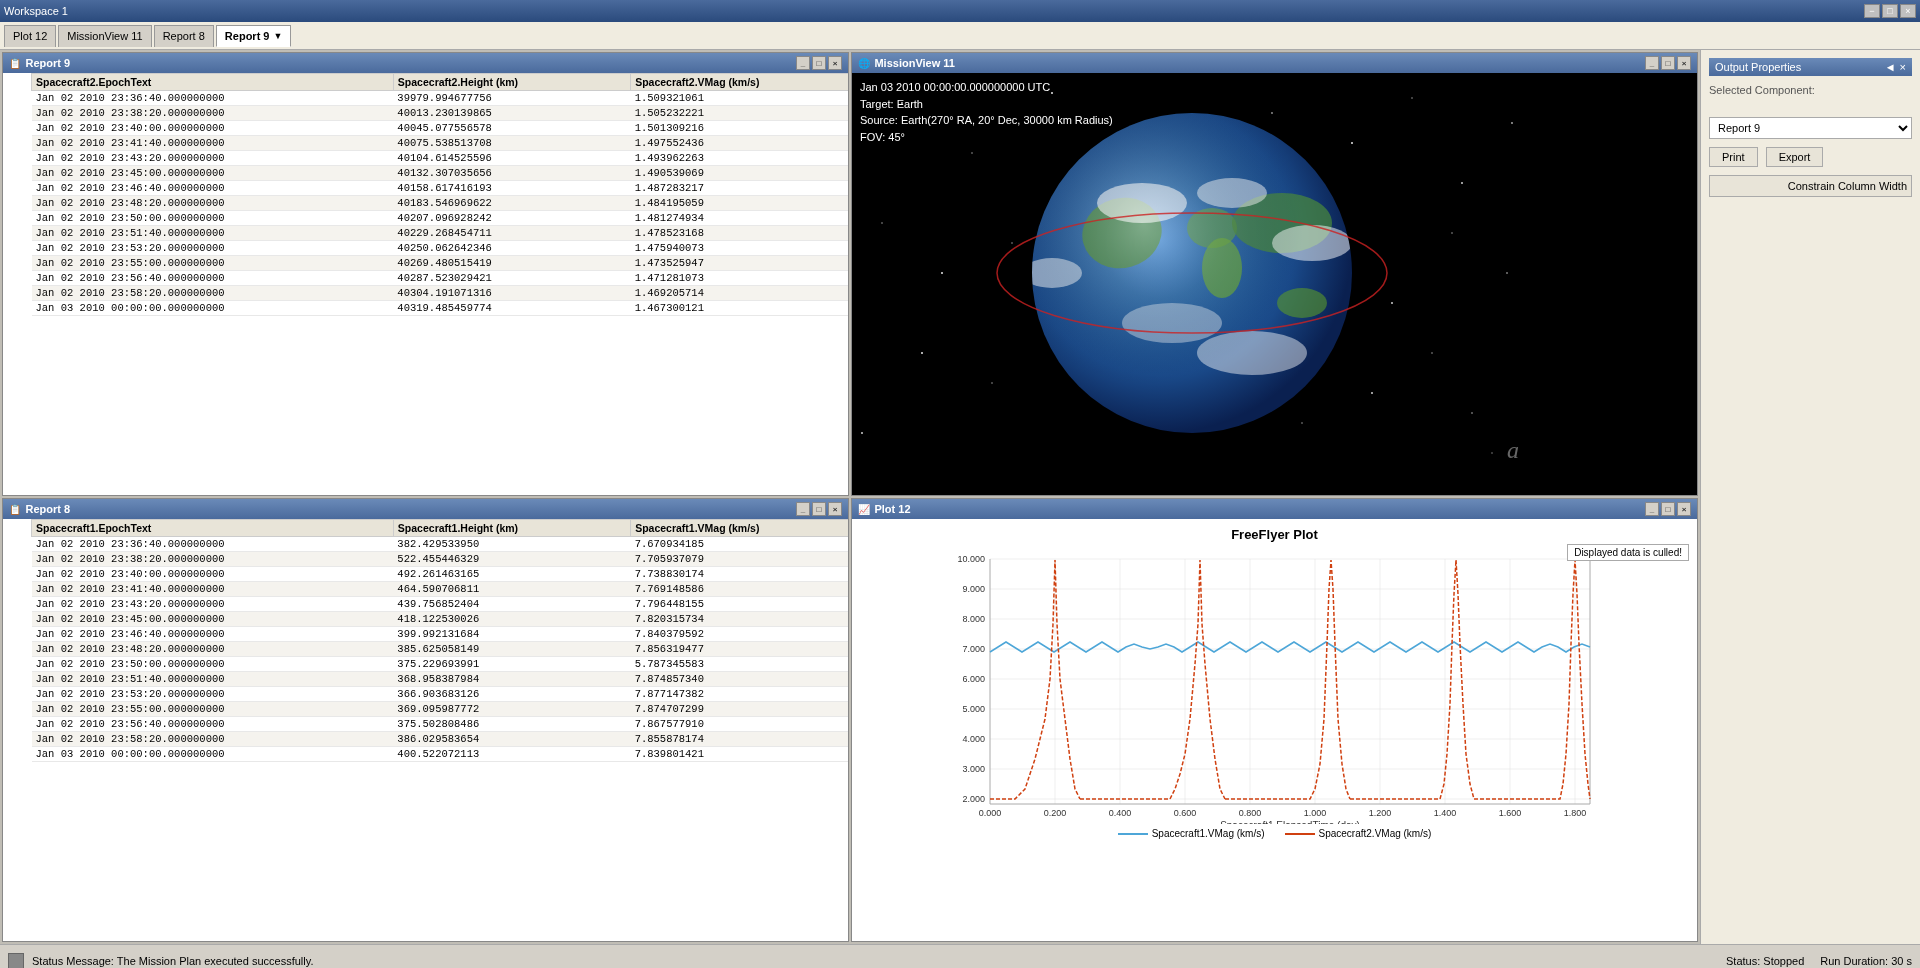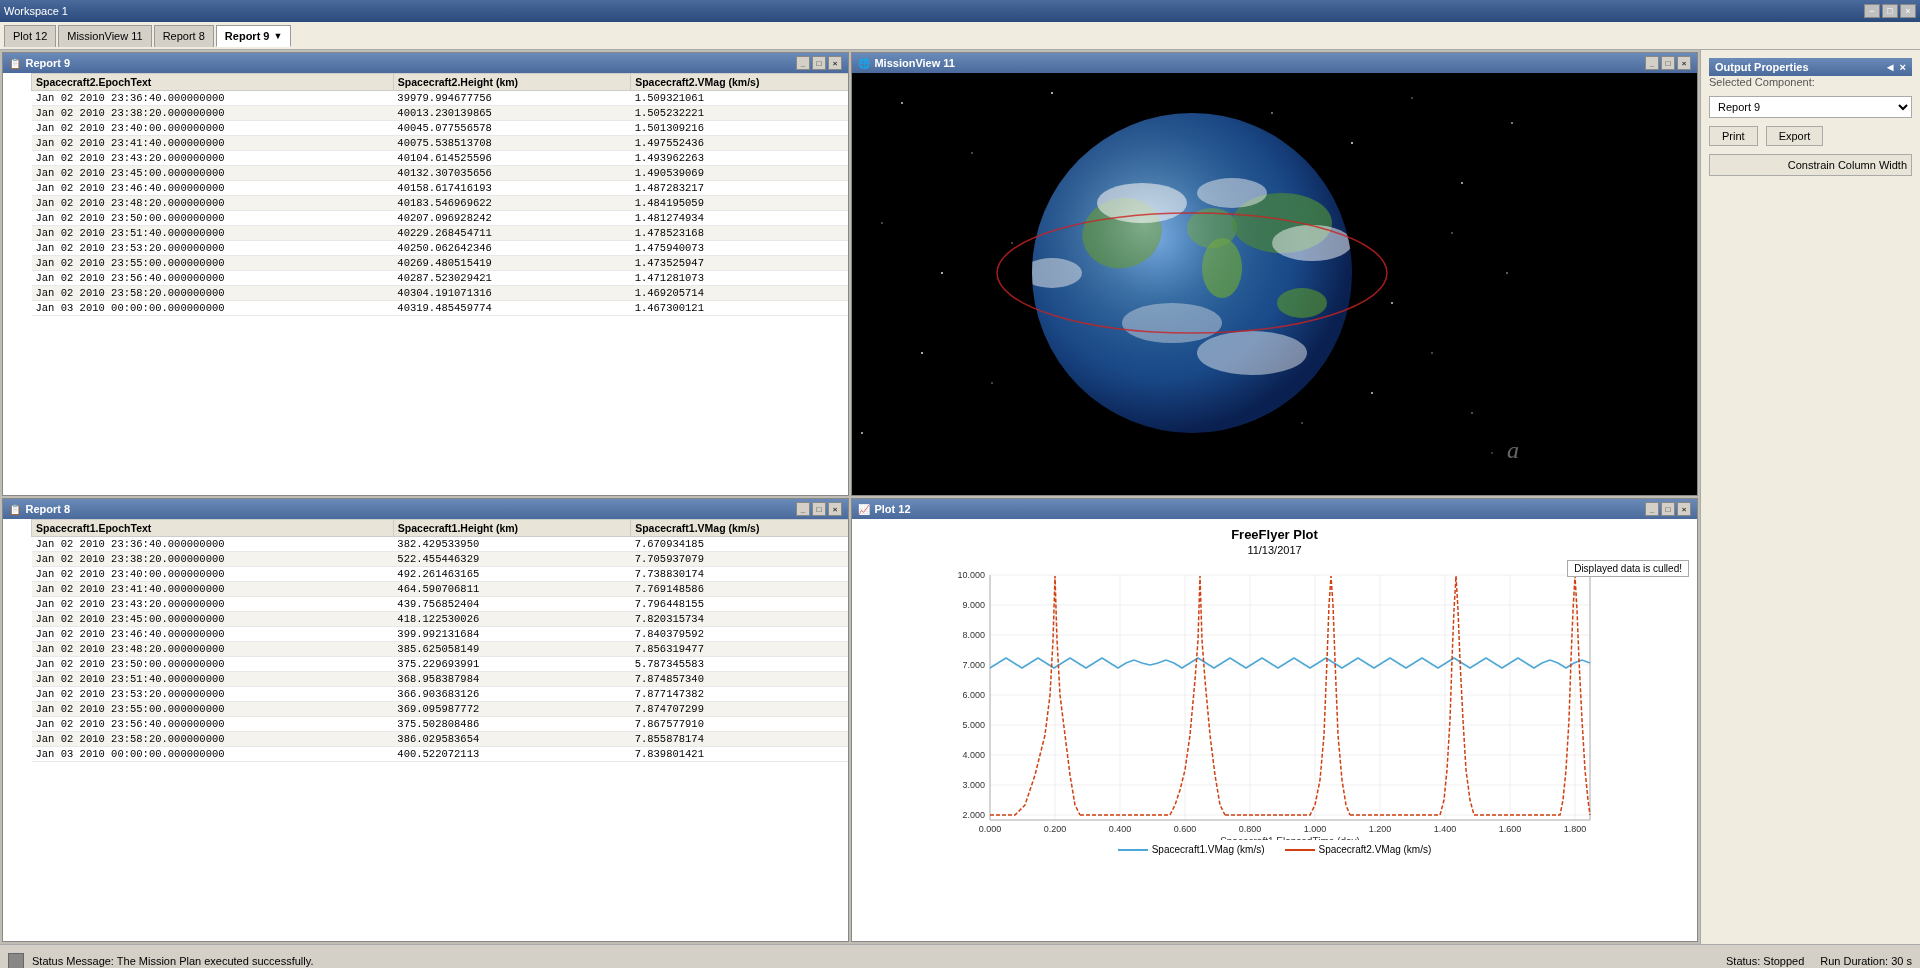--- a/index.html
+++ b/index.html
@@ -218,21 +218,21 @@
     }
     #status-right {
       margin-left: auto;
       display: flex;
       align-items: center;
       gap: 16px;
     }
     .right-panel-label {
       font-size: 11px;
       color: #555;
-      margin-bottom: 8px;
+      margin-bottom: 21px;
     }
     .right-panel-select {
       width: 100%;
       height: 22px;
       border: 1px solid #aaa;
       background: white;
       font-size: 11px;
       margin-bottom: 8px;
       padding: 1px 4px;
     }
@@ -252,23 +252,24 @@
       cursor: pointer;
       font-size: 11px;
       margin-top: 8px;
       text-align: right;
     }
     .right-panel-float-header {
       background: linear-gradient(to bottom, #6a8ab8, #4a6a9c);
       color: white;
       padding: 3px 6px;
       font-size: 11px;
-      font-weight: bold;
+      font-weight: normal;
       display: flex;
       align-items: center;
+      margin-bottom: 8px;
     }
   </style>
 </head>
 <body>
 
 <div id="title-bar">
   <span>Workspace 1</span>
   <div id="title-bar-controls" style="display:flex;gap:2px;margin-left:auto;">
     <div class="title-btn">−</div>
     <div class="title-btn">□</div>
@@ -476,20 +477,26 @@
             <ellipse cx="400" cy="280" rx="55" ry="22" fill="white" opacity="0.45"></ellipse>
           </g>
 
           <circle cx="340" cy="200" r="160" fill="url(#earthShine)"></circle>
 
           <ellipse cx="340" cy="200" rx="195" ry="60" fill="none" stroke="#cc2222" stroke-width="1.5" opacity="0.8"></ellipse>
 
           <text x="655" y="385" font-size="24" fill="white" opacity="0.4" font-style="italic" font-family="serif">a</text>
         </svg>
 
+        <div class="mission-view-info">
+          <div>Jan 03 2010 00:00:00.000000000 UTC</div>
+          <div>Target: Earth</div>
+          <div>Source: Earth(270° RA, 20° Dec, 30000 km Radius)</div>
+          <div>FOV: 45°</div>
+        </div>
       </div>
     </div>
 
     <div class="panel-window">
       <div class="panel-title-bar">
         <span style="font-size:10px;margin-right:4px;">📋</span>
         <span class="title-text">Report 8</span>
         <div class="panel-win-controls">
           <div class="panel-win-btn">_</div>
           <div class="panel-win-btn">□</div>
@@ -593,21 +600,20 @@
         <span style="font-size:10px;margin-right:4px;">📈</span>
         <span class="title-text">Plot 12</span>
         <div class="panel-win-controls">
           <div class="panel-win-btn">_</div>
           <div class="panel-win-btn">□</div>
           <div class="panel-win-btn">×</div>
         </div>
       </div>
       <div class="plot-panel-content">
         <div class="plot-title">FreeFlyer Plot</div>
-        <div class="plot-subtitle">11/13/2017</div>
 
         <div style="position:relative;">
           <div class="plot-culled-notice">Displayed data is culled!</div>
 
           <svg width="650" height="280" style="display:block;margin:0 auto;">
 
             <text x="35" y="18" font-size="9" text-anchor="end" fill="#333">10.000</text>
             <text x="35" y="48" font-size="9" text-anchor="end" fill="#333">9.000</text>
             <text x="35" y="78" font-size="9" text-anchor="end" fill="#333">8.000</text>
             <text x="35" y="108" font-size="9" text-anchor="end" fill="#333">7.000</text>

